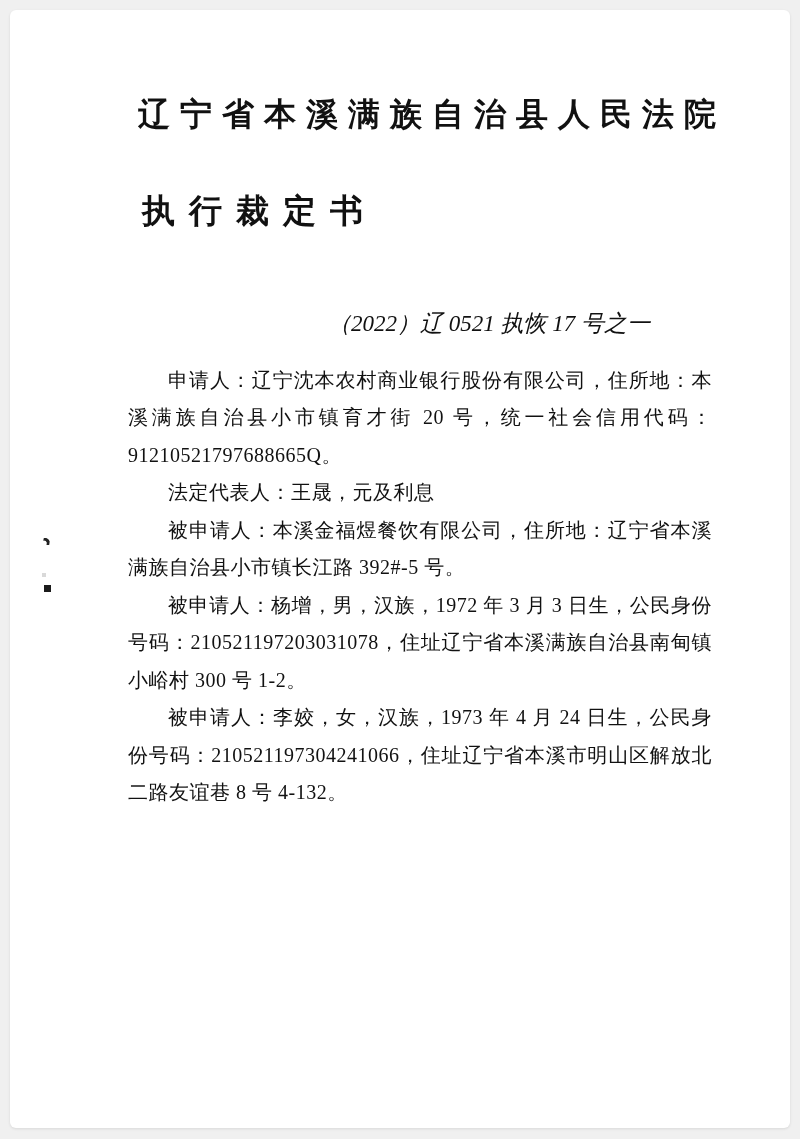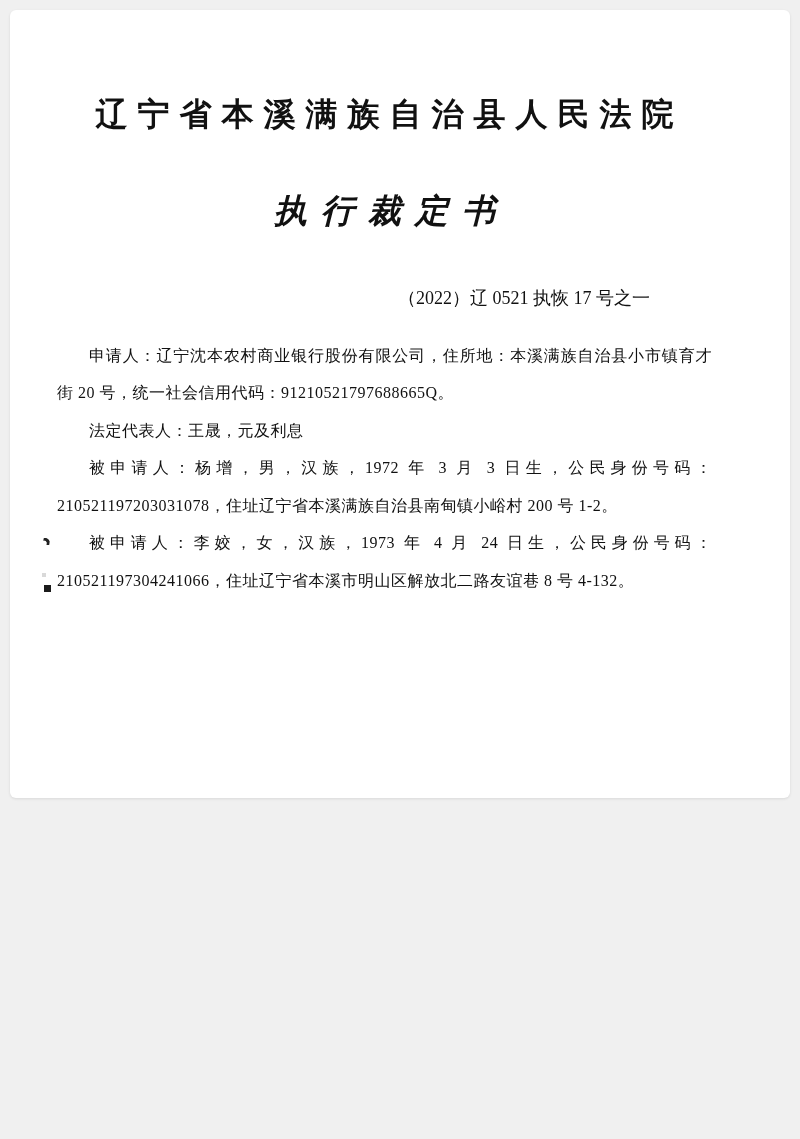--- a/index.html
+++ b/index.html
@@ -12,63 +12,63 @@
     background: #f0f0f0;
     position: relative;
     font-family: "Liberation Serif", "DejaVu Serif", serif;
     overflow: hidden;
   }
   .page {
     position: absolute;
     left: 10px;
     top: 10px;
     width: 780px;
-    height: 788px;
+    height: 1118px;
     background: #ffffff;
     border-radius: 6px;
     box-shadow: 0 1px 3px rgba(0,0,0,0.10);
     box-sizing: border-box;
-    padding: 84px 78px 0 47px;
+    padding: 84px 78px 0 118px;
     color: #111111;
   }
   .court-name {
     margin: 0;
     text-align: center;
     font-size: 32px;
     font-weight: 700;
     letter-spacing: 10px;
     padding-left: 10px; 
     line-height: 1.3;
     white-space: nowrap;
   }
   .doc-title {
     margin: 54px 0 0 0;
-    text-align: center;
+    text-align: left;
     font-size: 33px;
     font-weight: 700;
     letter-spacing: 14px;
     padding-left: 14px;
     line-height: 1.3;
     white-space: nowrap;
-    font-style: italic;
   }
   .case-number {
-    margin-top: 48px;
+    margin-top: 73px;
     text-align: right;
     padding-right: 62px;
-    font-size: 18px;
+    font-size: 23px;
     line-height: 37.5px;
     white-space: nowrap;
+    font-style: italic;
   }
   .body-text {
     margin-top: 19px;
   }
   .body-text p {
     margin: 0;
-    font-size: 16px;
+    font-size: 20px;
     line-height: 37.5px;
     text-indent: 2em;
     text-align: justify;
     letter-spacing: 0.5px;
   }
   
   .artifact { position: absolute; display: block; }
   .artifact-hook {
     left: 33px; top: 528px;
     width: 7px; height: 7px;
@@ -100,23 +100,24 @@
 
   <div class="case-number">（2022）辽 0521 执恢 17 号之一</div>
 
   <div class="body-text">
 
       <p>申请人：辽宁沈本农村商业银行股份有限公司，住所地：本溪满族自治县小市镇育才街 20 号，统一社会信用代码：91210521797688665Q。</p>
 
       <p>法定代表人：王晟，元及利息</p>
 
 
+      <p>被申请人：本溪金福煜餐饮有限公司，住所地：辽宁省本溪满族自治县小市镇长江路 392#-5 号。</p>
 
 
-      <p>被申请人：杨增，男，汉族，1972 年 3 月 3 日生，公民身份号码：210521197203031078，住址辽宁省本溪满族自治县南甸镇小峪村 200 号 1-2。</p>
+      <p>被申请人：杨增，男，汉族，1972 年 3 月 3 日生，公民身份号码：210521197203031078，住址辽宁省本溪满族自治县南甸镇小峪村 300 号 1-2。</p>
 
       <p>被申请人：李姣，女，汉族，1973 年 4 月 24 日生，公民身份号码：210521197304241066，住址辽宁省本溪市明山区解放北二路友谊巷 8 号 4-132。</p>
 
     </div>
 
   <span class="artifact artifact-hook"></span>
   <span class="artifact artifact-faint-dot"></span>
   <span class="artifact artifact-square"></span>
 
 </div>

